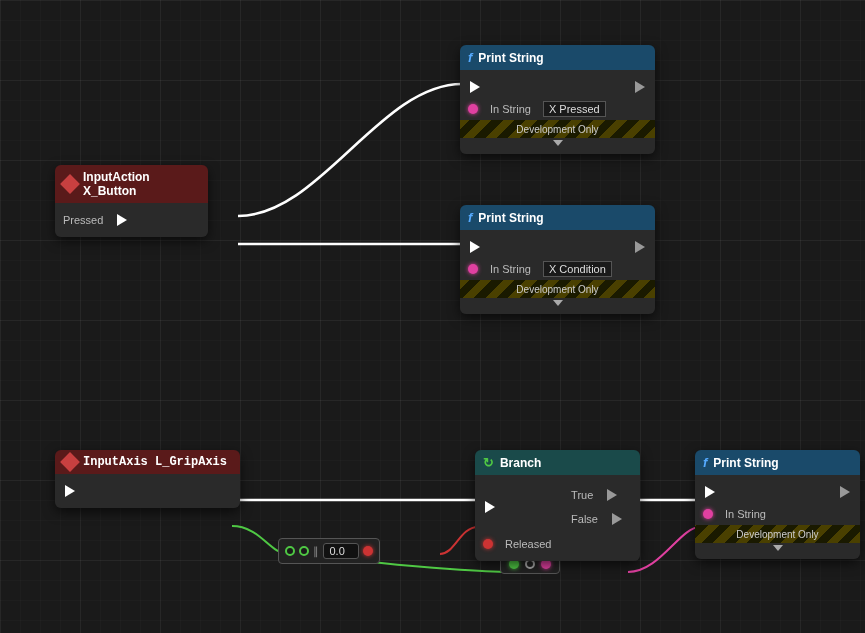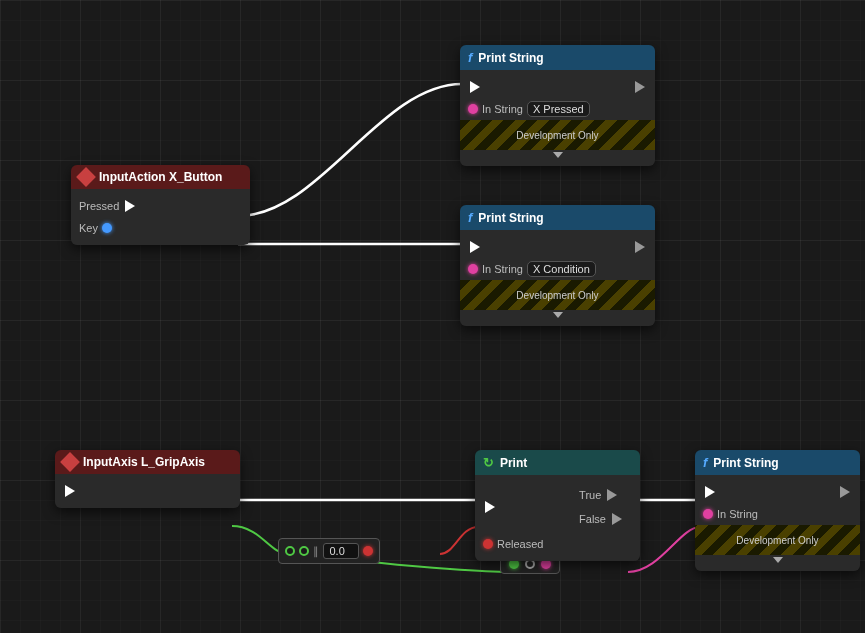--- a/index.html
+++ b/index.html
@@ -46,21 +46,21 @@
 
     .node-body {
       background: #2a2a2a;
       padding: 6px 0;
     }
 
     .node-row {
       display: flex;
       align-items: center;
       padding: 3px 8px;
-      gap: 4px;
+      gap: 12px;
       min-height: 22px;
     }
 
     .node-row.right {
       justify-content: flex-start;
     }
 
     .pin-circle {
       width: 10px;
       height: 10px;
@@ -102,29 +102,29 @@
     .exec-arrow.filled {
       border-left-color: #fff;
     }
     .exec-arrow.outline {
       border-left-color: #999;
     }
 
     .tag-badge {
       background: #1a1a1a;
       border: 1px solid #555;
-      border-radius: 5px;
+      border-radius: 0;
       padding: 1px 5px;
       font-size: 11px;
       color: #ddd;
     }
 
     
     .warning-bar {
-      height: 30px;
+      height: 18px;
       background: repeating-linear-gradient(
         -45deg,
         #4a4000 0px,
         #4a4000 8px,
         #1a1a00 8px,
         #1a1a00 16px
       );
       display: flex;
       align-items: center;
       justify-content: center;
@@ -209,35 +209,31 @@
 
   <path d="M 440,554 C 455,554 460,527 478,527" stroke="#cc3333" stroke-width="2" fill="none"></path>
 
   <path d="M 638,500 C 670,500 690,500 700,500" stroke="white" stroke-width="2.5" fill="none"></path>
 
   <path d="M 300,554 C 430,570 500,572 510,572" stroke="#4fc844" stroke-width="2" fill="none"></path>
 
   <path d="M 628,572 C 660,572 680,527 700,527" stroke="#e040a0" stroke-width="2" fill="none"></path>
 </svg>
 
-<div class="node" style="left:55px; top:165px; width:179px;margin-left:16px;">
+<div class="node" style="left:55px; top:165px; width:153px;">
   <div class="node-header header-red">
     <div class="diamond-icon"></div>
     <span>InputAction X_Button</span>
   </div>
   <div class="node-body">
     <div class="node-row right">
       <span class="node-label">Pressed</span>
       <div class="exec-pin">
         <div class="exec-arrow filled"></div>
       </div>
-    </div>
-    <div class="node-row right">
-      <span class="node-label">Key</span>
-      <div class="pin-circle blue"></div>
     </div>
   </div>
 </div>
 
 <div class="node" style="left:460px; top:45px; width:195px;">
   <div class="node-header header-blue">
     <span class="f-icon">f</span>
     <span>Print String</span>
   </div>
   <div class="node-body">
@@ -280,21 +276,21 @@
       <span class="node-label">In String</span>
       <span class="tag-badge">X Condition</span>
     </div>
     <div class="warning-bar">
       <span>Development Only</span>
     </div>
     <div class="collapse-arrow"></div>
   </div>
 </div>
 
-<div class="node" style="left:55px; top:450px; width:185px;">
+<div class="node" style="left:55px; top:450px; width:185px;font-family:Liberation Mono, monospace;">
   <div class="node-header header-red">
     <div class="diamond-icon"></div>
     <span>InputAxis L_GripAxis</span>
   </div>
   <div class="node-body">
     <div class="node-row right">
       <div class="exec-pin">
         <div class="exec-arrow filled"></div>
       </div>
     </div>
@@ -315,21 +311,21 @@
   <div style="background:#222; border:1px solid #555; border-radius:4px; padding:4px 8px; display:flex; align-items:center; gap:6px;">
     <div class="pin-circle green"></div>
     <div class="pin-circle outline-white"></div>
     <div class="pin-circle pink"></div>
   </div>
 </div>
 
 <div class="node" style="left:475px; top:450px; width:165px;">
   <div class="node-header header-teal">
     <span class="recycle-icon">↻</span>
-    <span>Print</span>
+    <span>Branch</span>
   </div>
   <div class="node-body">
     <div class="node-row" style="justify-content:space-between;">
       <div class="exec-pin">
         <div class="exec-arrow filled"></div>
       </div>
       <div style="display:flex; flex-direction:column; gap:2px;">
         <div class="node-row">
           <span class="node-label">True</span>
           <div class="exec-pin">

